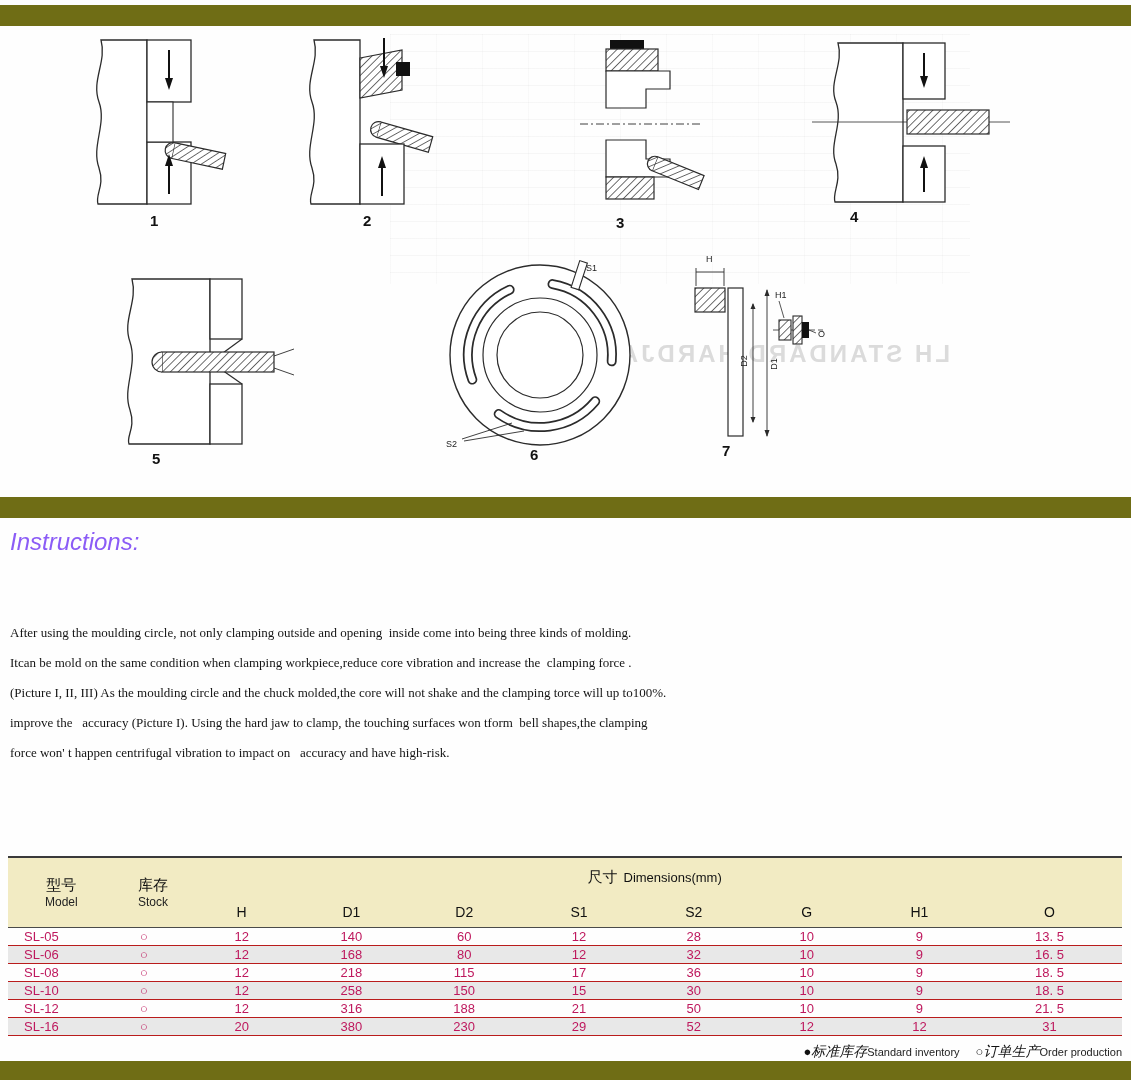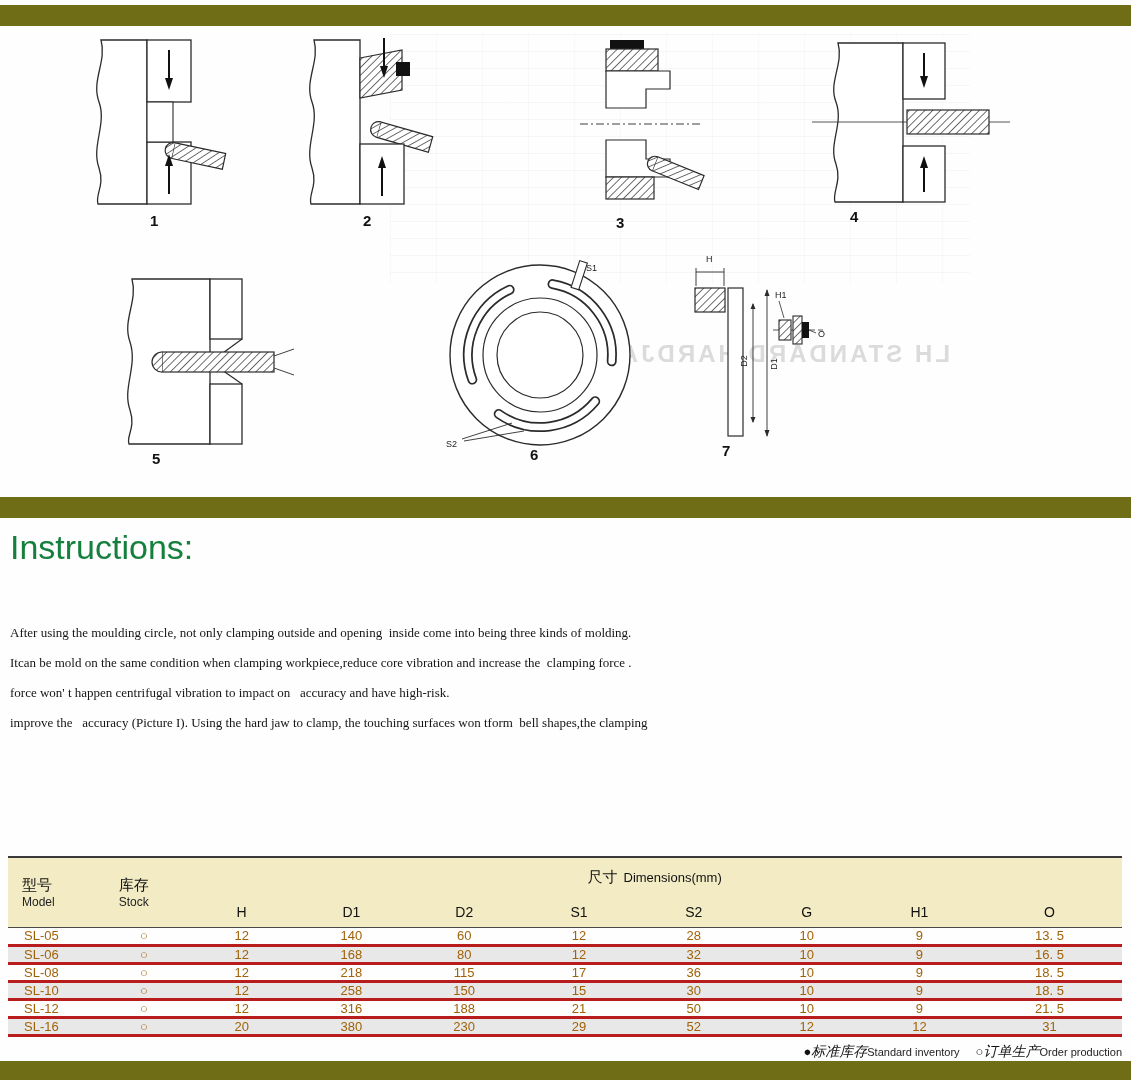--- a/index.html
+++ b/index.html
@@ -25,46 +25,46 @@
     position:absolute; left:390px; top:34px; width:580px; height:250px;
     background:
       repeating-linear-gradient(180deg, rgba(100,100,100,0.05) 0 1px, transparent 1px 17px),
       repeating-linear-gradient(90deg,  rgba(100,100,100,0.035) 0 1px, transparent 1px 46px);
   }
   svg text { font-family:"Liberation Sans", sans-serif; fill:#1c1c1c; }
 
   
   .instructions-heading {
     position:absolute; left:10px; top:528px;
-    font-size:34px; font-weight:normal; color:#15803d;
+    font-size:24px; font-weight:normal; color:#8b5cf6;font-style:italic;
   }
   .para { position:absolute; left:10px; top:618px; width:1108px; }
   .para-line {
     font-size:13px; line-height:30px; color:#141414; white-space:pre-wrap;font-family:Liberation Serif, serif;
   }
 
   
   .spec-table {
     position:absolute; left:8px; top:856px; width:1114px;
     border-collapse:collapse; table-layout:fixed;
     border-top:2px solid #3a3a3a; border-bottom:1px solid #8f8f8f;
   }
   .spec-table thead th { background:#f2ebc3; font-weight:normal; vertical-align:middle; }
   .hrow1 th { height:40px; }
-  .th-model, .th-stock { text-align:left; padding-left:14px; border-bottom:1.5px solid #4a4a4a; }
+  .th-model, .th-stock { text-align:center; padding-left:14px; border-bottom:1.5px solid #4a4a4a; }
   .th-stock { padding-left:18px; }
   .zh  { font-size:15px; color:#111; }
   .en  { font-size:12px; color:#222; }
   .th-dims { text-align:center; }
   .th-dims .zh { font-size:15px; }
   .th-dims .en-dim { font-size:13px; margin-left:6px; }
   .hrow2 th { font-size:14px; height:30px; text-align:center; border-bottom:1.5px solid #4a4a4a; color:#111; }
   .spec-table tbody td {
     font-size:13px; height:18px; text-align:center;
-    border-bottom:3px solid #b91c1c; color:#a16207; padding:0;
+    border-bottom:1px solid #b91c1c; color:#be185d; padding:0;
   }
   .spec-table tbody tr:nth-child(even) { background:#e8e8e8; }
   .td-model { text-align:left !important; padding-left:16px !important; }
   .td-stock { font-size:12px; }
 
   
   .legend { position:absolute; top:1042px; right:9px; white-space:nowrap; }
   .legend .sym { font-size:13px; }
   .legend .lzh { font-size:14px;font-style:italic; }
   .legend .len { font-size:11px; color:#222; }
@@ -209,22 +209,23 @@
 
 </div>
 
 <div class="bar bar-mid"></div>
 
 <div class="instructions-heading">Instructions:</div>
 
 <div class="para">
   <div class="para-line">After using the moulding circle, not only clamping outside and opening  inside come into being three kinds of molding.</div>
   <div class="para-line">Itcan be mold on the same condition when clamping workpiece,reduce core vibration and increase the  clamping force .</div>
+  <div class="para-line">(Picture I, II, III) As the moulding circle and the chuck molded,the core will not shake and the clamping torce will up to100%.</div>
+  <div class="para-line">improve the   accuracy (Picture I). Using the hard jaw to clamp, the touching surfaces won tform  bell shapes,the clamping</div>
   <div class="para-line">force won' t happen centrifugal vibration to impact on   accuracy and have high-risk.</div>
-  <div class="para-line">improve the   accuracy (Picture I). Using the hard jaw to clamp, the touching surfaces won tform  bell shapes,the clamping</div>
 </div>
 
 <table class="spec-table">
   <colgroup>
     <col style="width:92px">
       <col style="width:86px">
       <col style="width:108px">
       <col style="width:110px">
     <col style="width:114px">
       <col style="width:114px">

